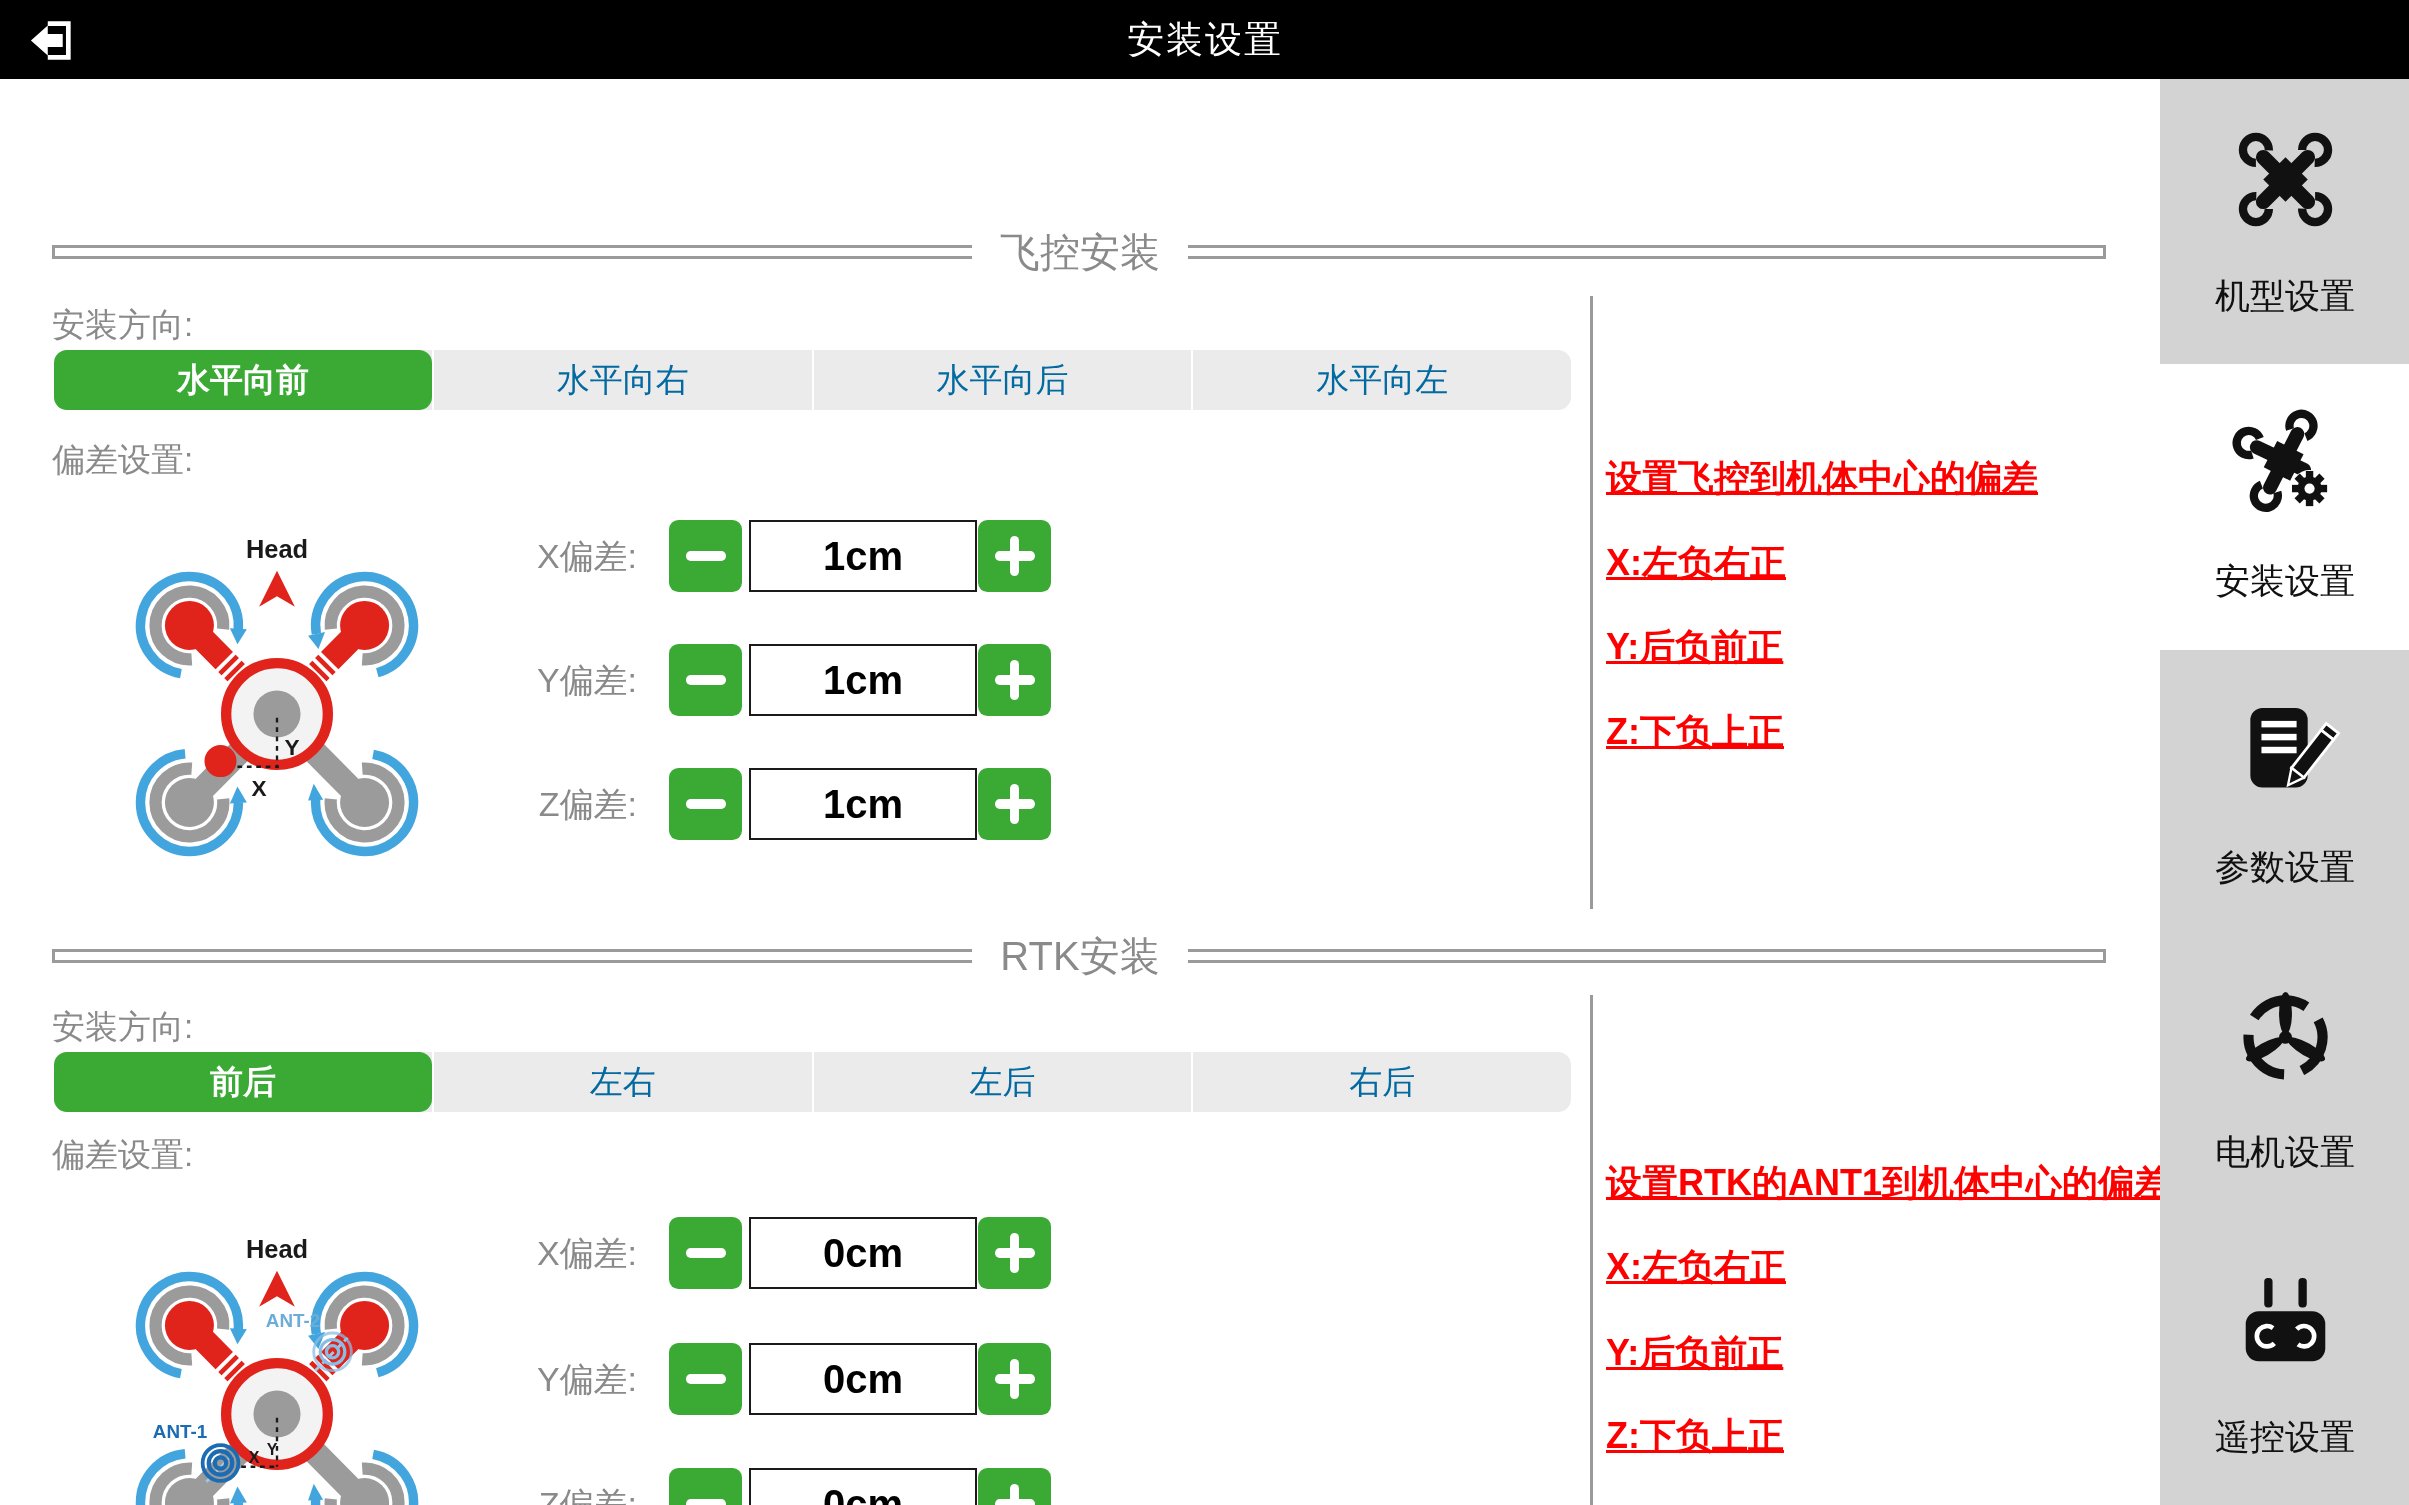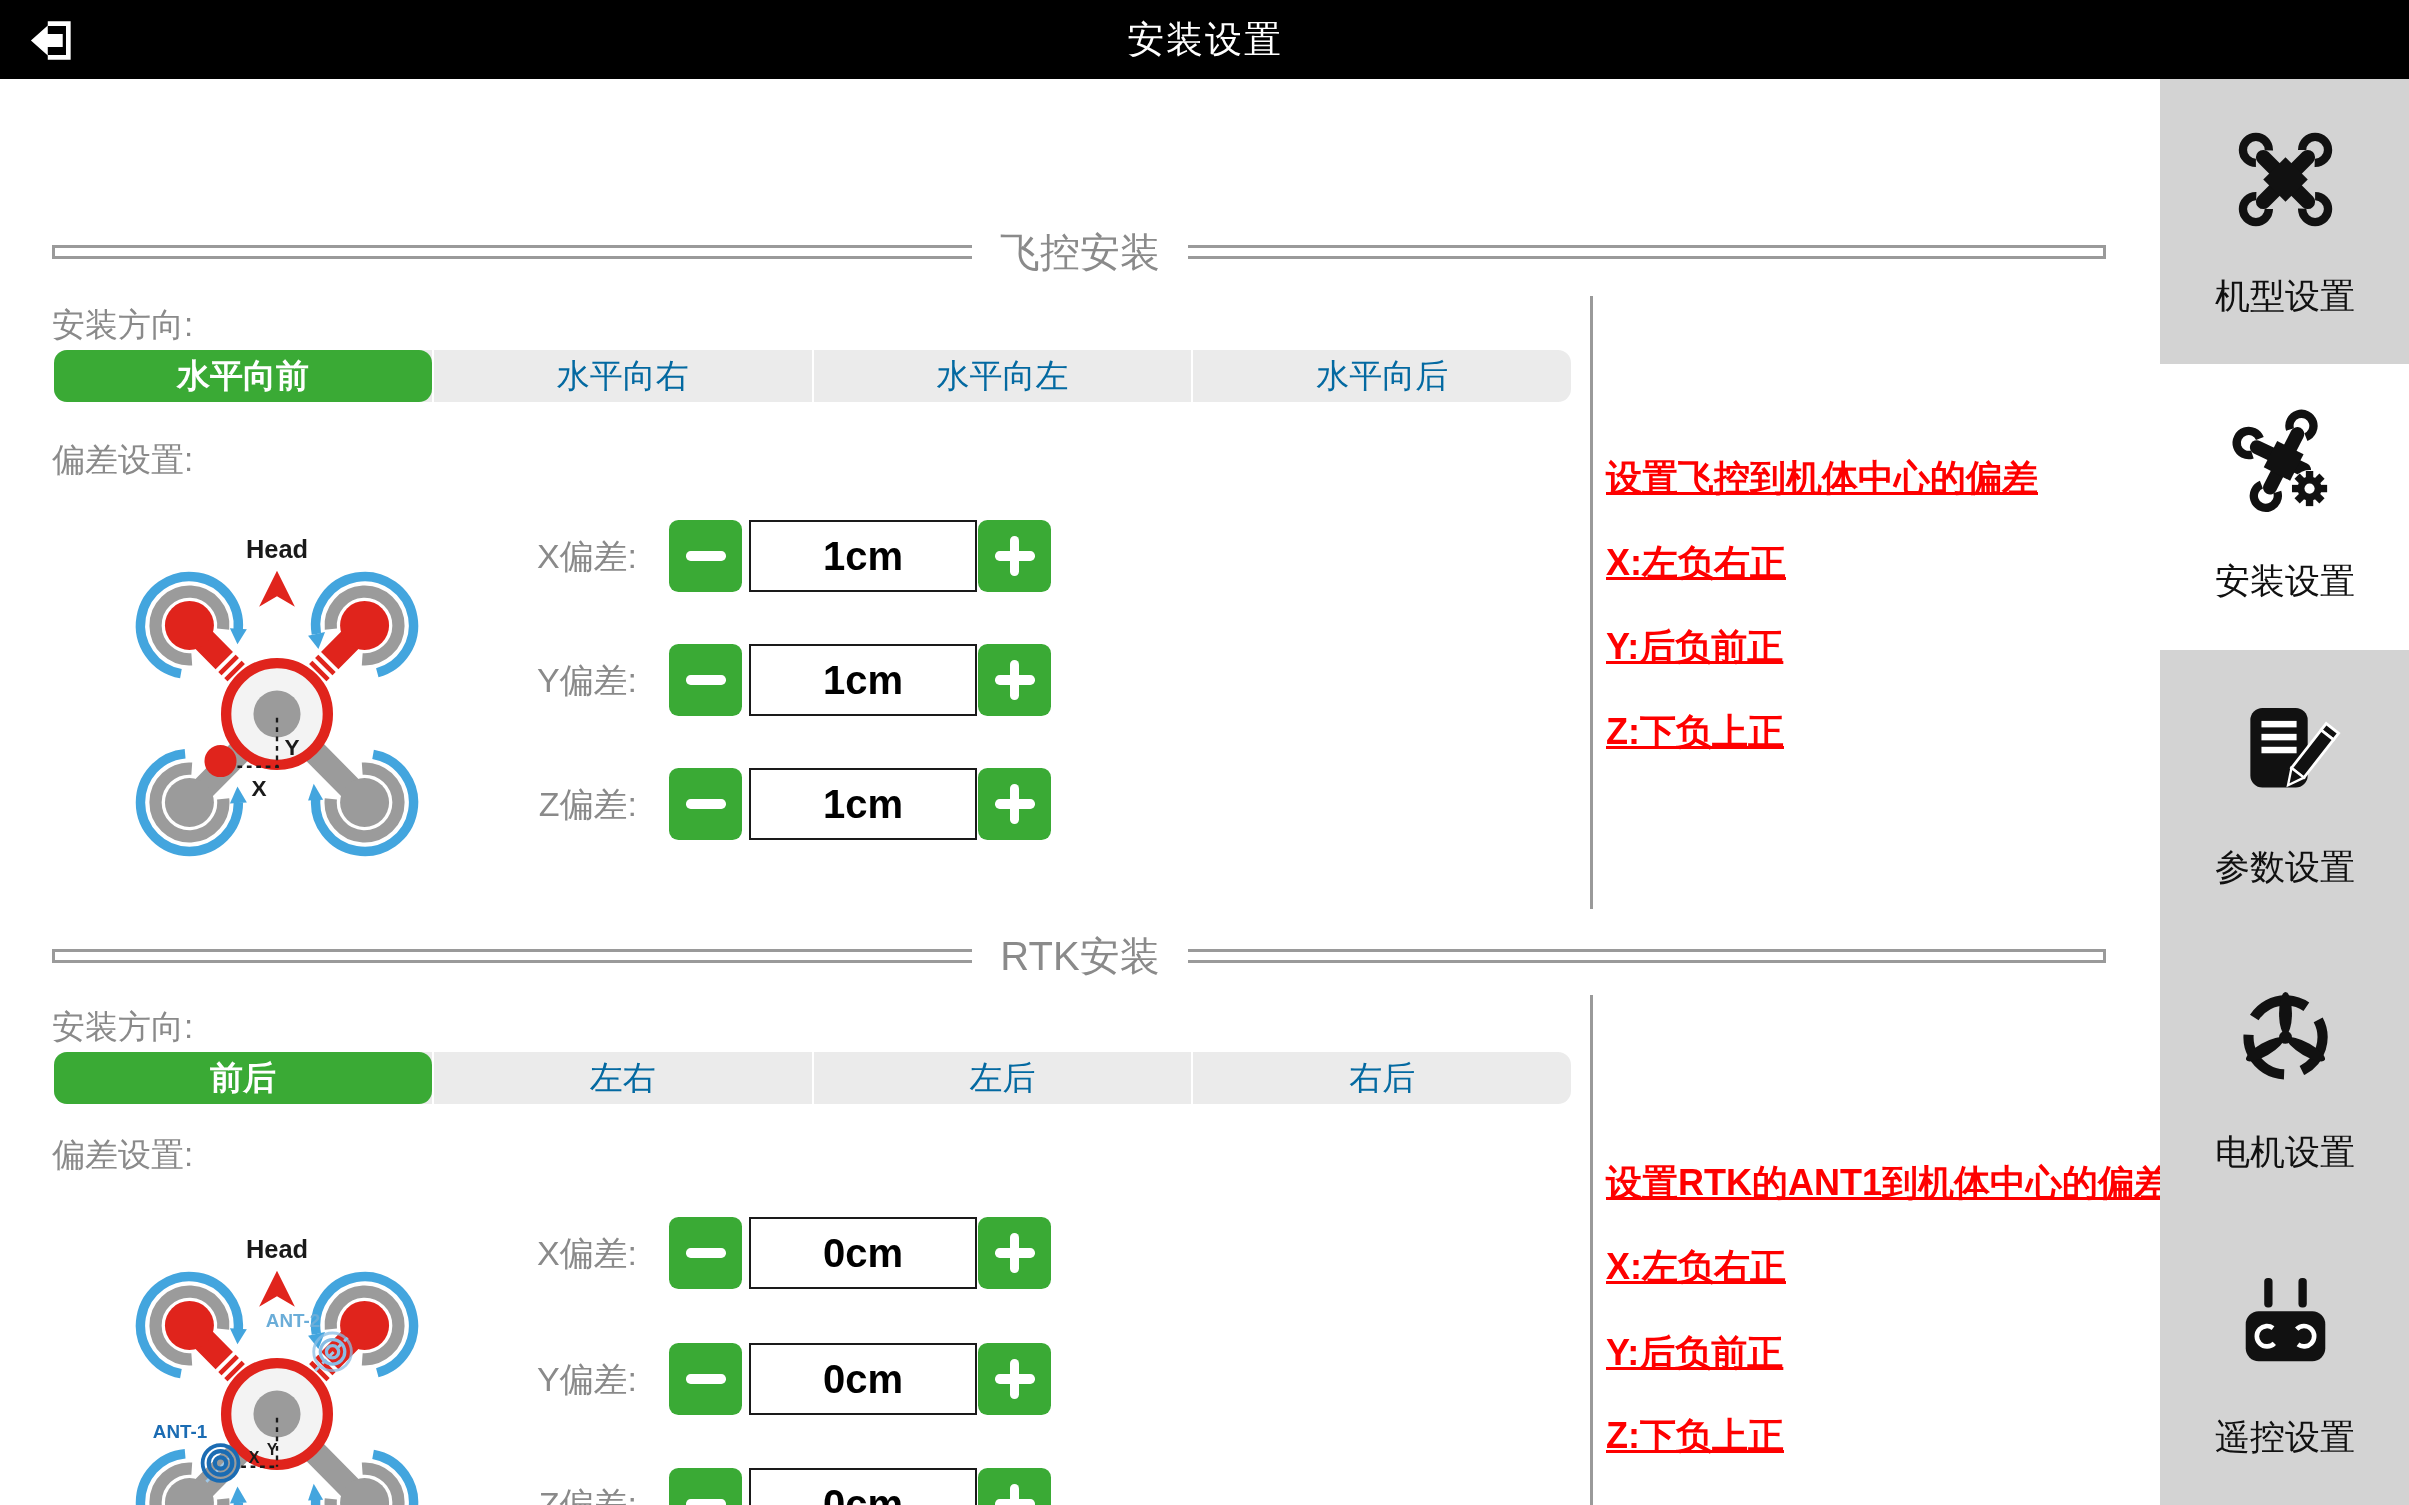--- a/index.html
+++ b/index.html
@@ -24,21 +24,21 @@
   
   .content{position:absolute;left:0;top:79px;width:2160px;height:1427px;background:#fff;}
 
   .sec-line{position:absolute;left:52px;width:2054px;height:14px;box-sizing:border-box;
       border:3.8px solid #9a9a9a;background:#fff;}
   .sec-title{position:absolute;left:0;width:2160px;height:52px;line-height:52px;text-align:center;}
   .sec-title span{background:#fff;padding:0 28px;font-size:40px;color:#8a8a8a;}
 
   .glabel{position:absolute;left:52px;font-size:33px;color:#8a8a8a;}
 
-  .tabs{position:absolute;left:54px;width:1517px;height:52px;background:#ebebeb;
+  .tabs{position:absolute;left:54px;width:1517px;height:60px;background:#ebebeb;
       border-radius:13px;display:flex;}
   .tab{flex:1;display:flex;align-items:center;justify-content:center;font-size:33px;
       color:#0369a1;cursor:pointer;}
   .tab + .tab{border-left:2.8px solid #fff;}
   .tab.selected{background:#3aaa35;color:#fff;font-weight:700;border-radius:13px;border-left:none;}
 
   .row-label{position:absolute;width:235px;text-align:right;font-size:34px;color:#8a8a8a;
       line-height:72px;left:402px;}
   .step-btn{position:absolute;width:73px;height:72px;background:#3aaa35;border-radius:9.4px;cursor:pointer;}
   .step-btn::before{content:"";position:absolute;left:50%;top:50%;width:40px;height:9.4px;
@@ -78,22 +78,22 @@
     <div class="sec-line" style="top:166px"></div>
     <div class="sec-title" style="top:147px">
       <span>飞控安装</span>
     </div>
 
     <div class="glabel" style="top:224px">安装方向:</div>
 
     <div class="tabs" style="top:271px">
       <div class="tab selected">水平向前</div>
       <div class="tab">水平向右</div>
+      <div class="tab">水平向后</div>
       <div class="tab">水平向左</div>
-      <div class="tab">水平向后</div>
     </div>
 
     <div class="glabel" style="top:359px">偏差设置:</div>
 
     <svg class="diagram" style="top:441px" width="292" height="339" viewBox="0 0 310 360">
       <text x="155" y="40" text-anchor="middle" font-size="27" font-weight="600" fill="#1a1a1a">Head</text>
       <polygon points="155,54 136,92 155,81 174,92" fill="#e0241c"></polygon>
 
       <g stroke-linecap="round">
         <line x1="155" y1="206" x2="62" y2="112" stroke="#e0241c" stroke-width="26"></line>

